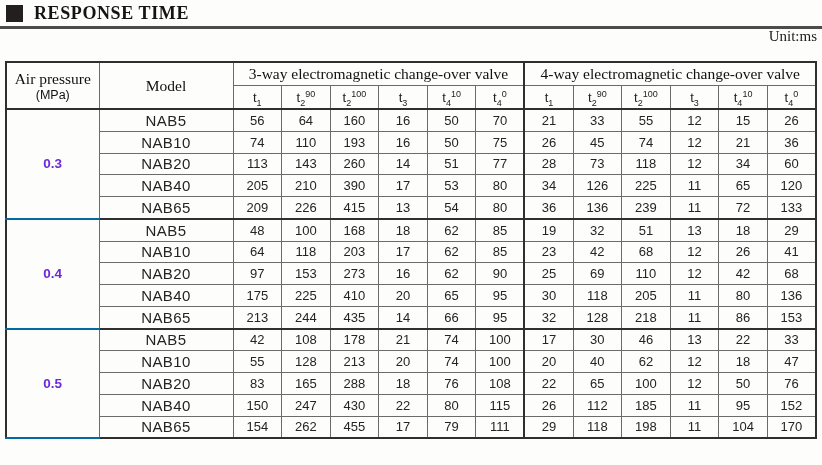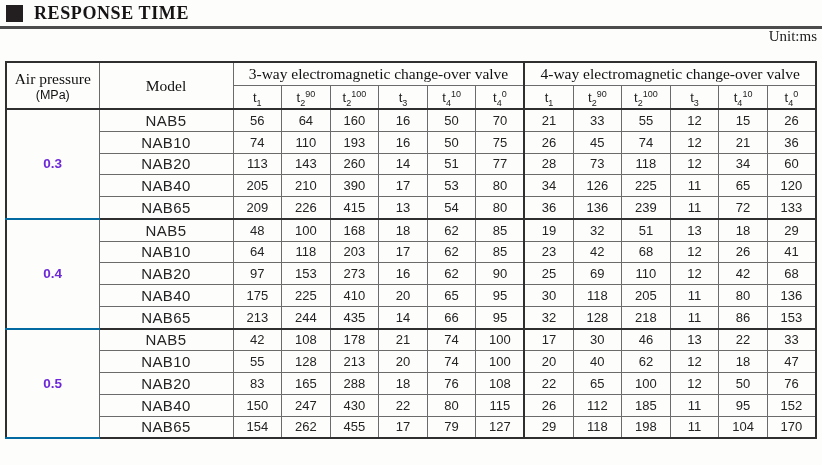--- a/index.html
+++ b/index.html
@@ -338,21 +338,21 @@
           <td class="val">95</td>
           <td class="val">152</td>
         </tr>
         <tr class="grow-end">
           <td class="model-cell">NAB65</td>
           <td class="val">154</td>
           <td class="val">262</td>
           <td class="val">455</td>
           <td class="val">17</td>
           <td class="val">79</td>
-          <td class="val gsep">127</td>
+          <td class="val gsep">111</td>
           <td class="val">29</td>
           <td class="val">118</td>
           <td class="val">198</td>
           <td class="val">11</td>
           <td class="val">104</td>
           <td class="val">170</td>
         </tr>
       </tbody>
   </table>
 

